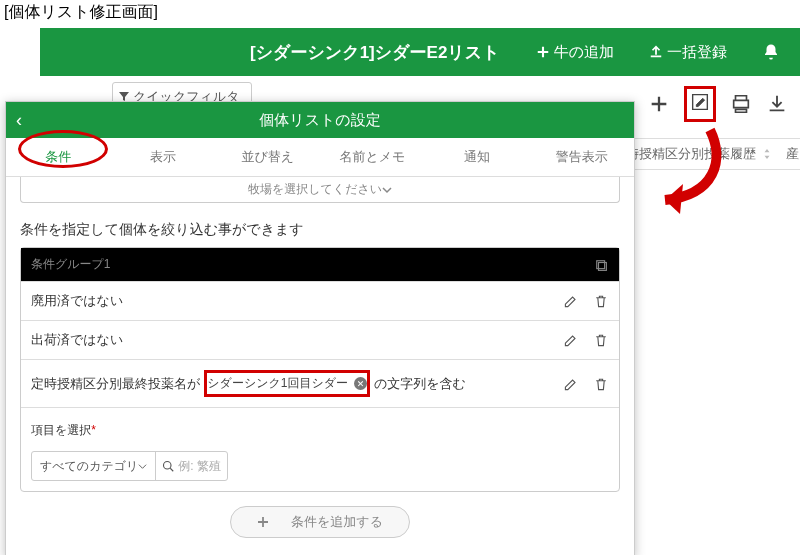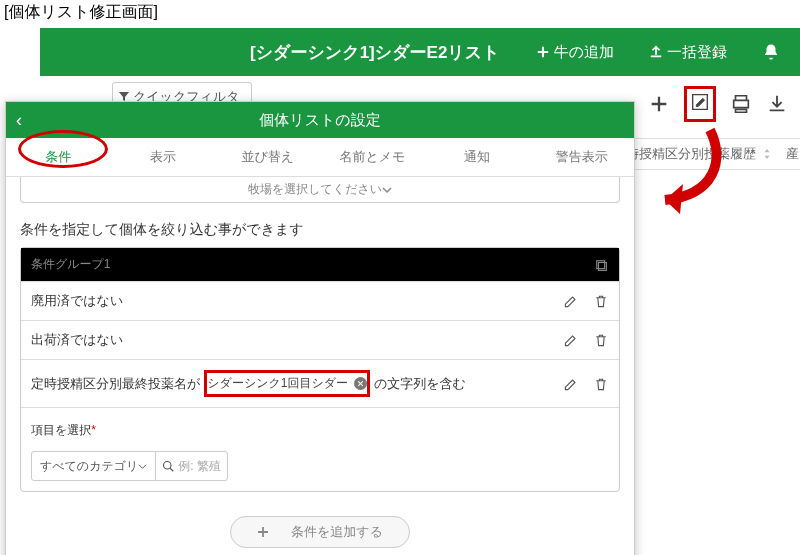--- a/index.html
+++ b/index.html
@@ -45,21 +45,21 @@
     .chip-wrap{display:inline-flex;align-items:flex-end;border:3px solid #d10000;padding:2px 0}
     .chip{display:inline-flex;align-items:center;gap:6px;font-size:12px;color:#444}
     .chip .x{width:13px;height:13px;border-radius:50%;background:#777;color:#fff;font-size:9px;display:flex;align-items:center;justify-content:center}
     .sel-label{font-size:12px;color:#333;margin:4px 0 6px}
     .sel-label .ast{color:#d10000}
     .sel-row2{display:flex;align-items:center;gap:0;border:1px solid #ccc;border-radius:3px;overflow:hidden;height:30px}
     .cats{font-size:12px;color:#555;padding:0 8px;border-right:1px solid #ccc;height:100%;display:flex;align-items:center;}
     .cats svg{width:9px;height:9px;fill:#555}
     .srch{display:flex;align-items:center;padding:0 6px;gap:4px;font-size:12px;color:#aaa}
     .srch svg{width:12px;height:12px;stroke:#555;fill:none}
-    .addbtn{margin:24px auto 4px;display:flex;align-items:center;justify-content:center;gap:22px;width:180px;height:32px;border:1px solid #ccc;border-radius:16px;font-size:13px;color:#888;background:#f7f7f7;cursor:pointer}
+    .addbtn{margin:14px auto 4px;display:flex;align-items:center;justify-content:center;gap:22px;width:180px;height:32px;border:1px solid #ccc;border-radius:16px;font-size:13px;color:#888;background:#f7f7f7;cursor:pointer}
   </style>
 </head>
 <body>
 
 <div class="page-label">[個体リスト修正画面]</div>
 
 <div class="main-header">
   <div class="main-title">[シダーシンク1]シダーE2リスト</div>
   <div class="main-actions">
     <div class="main-act">

